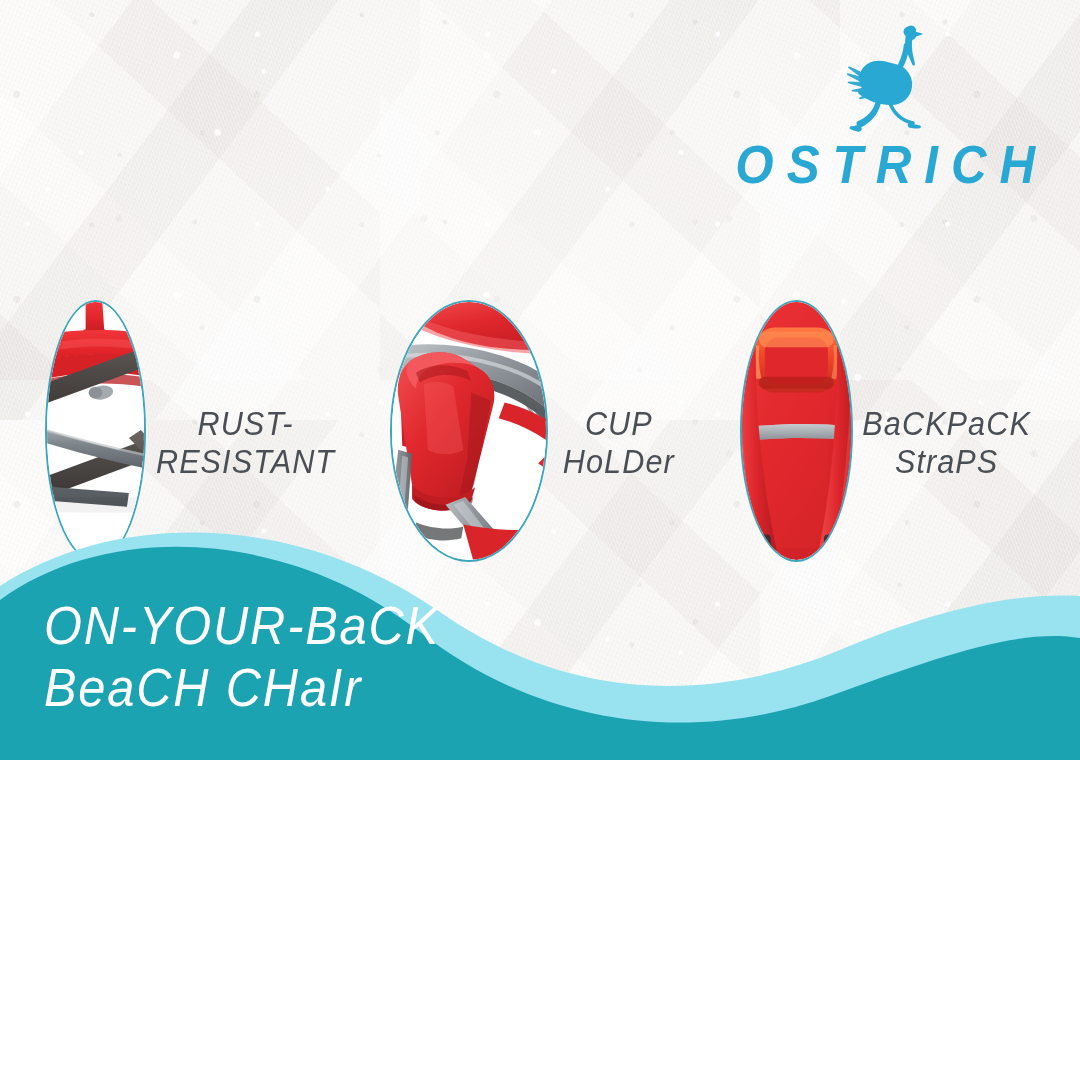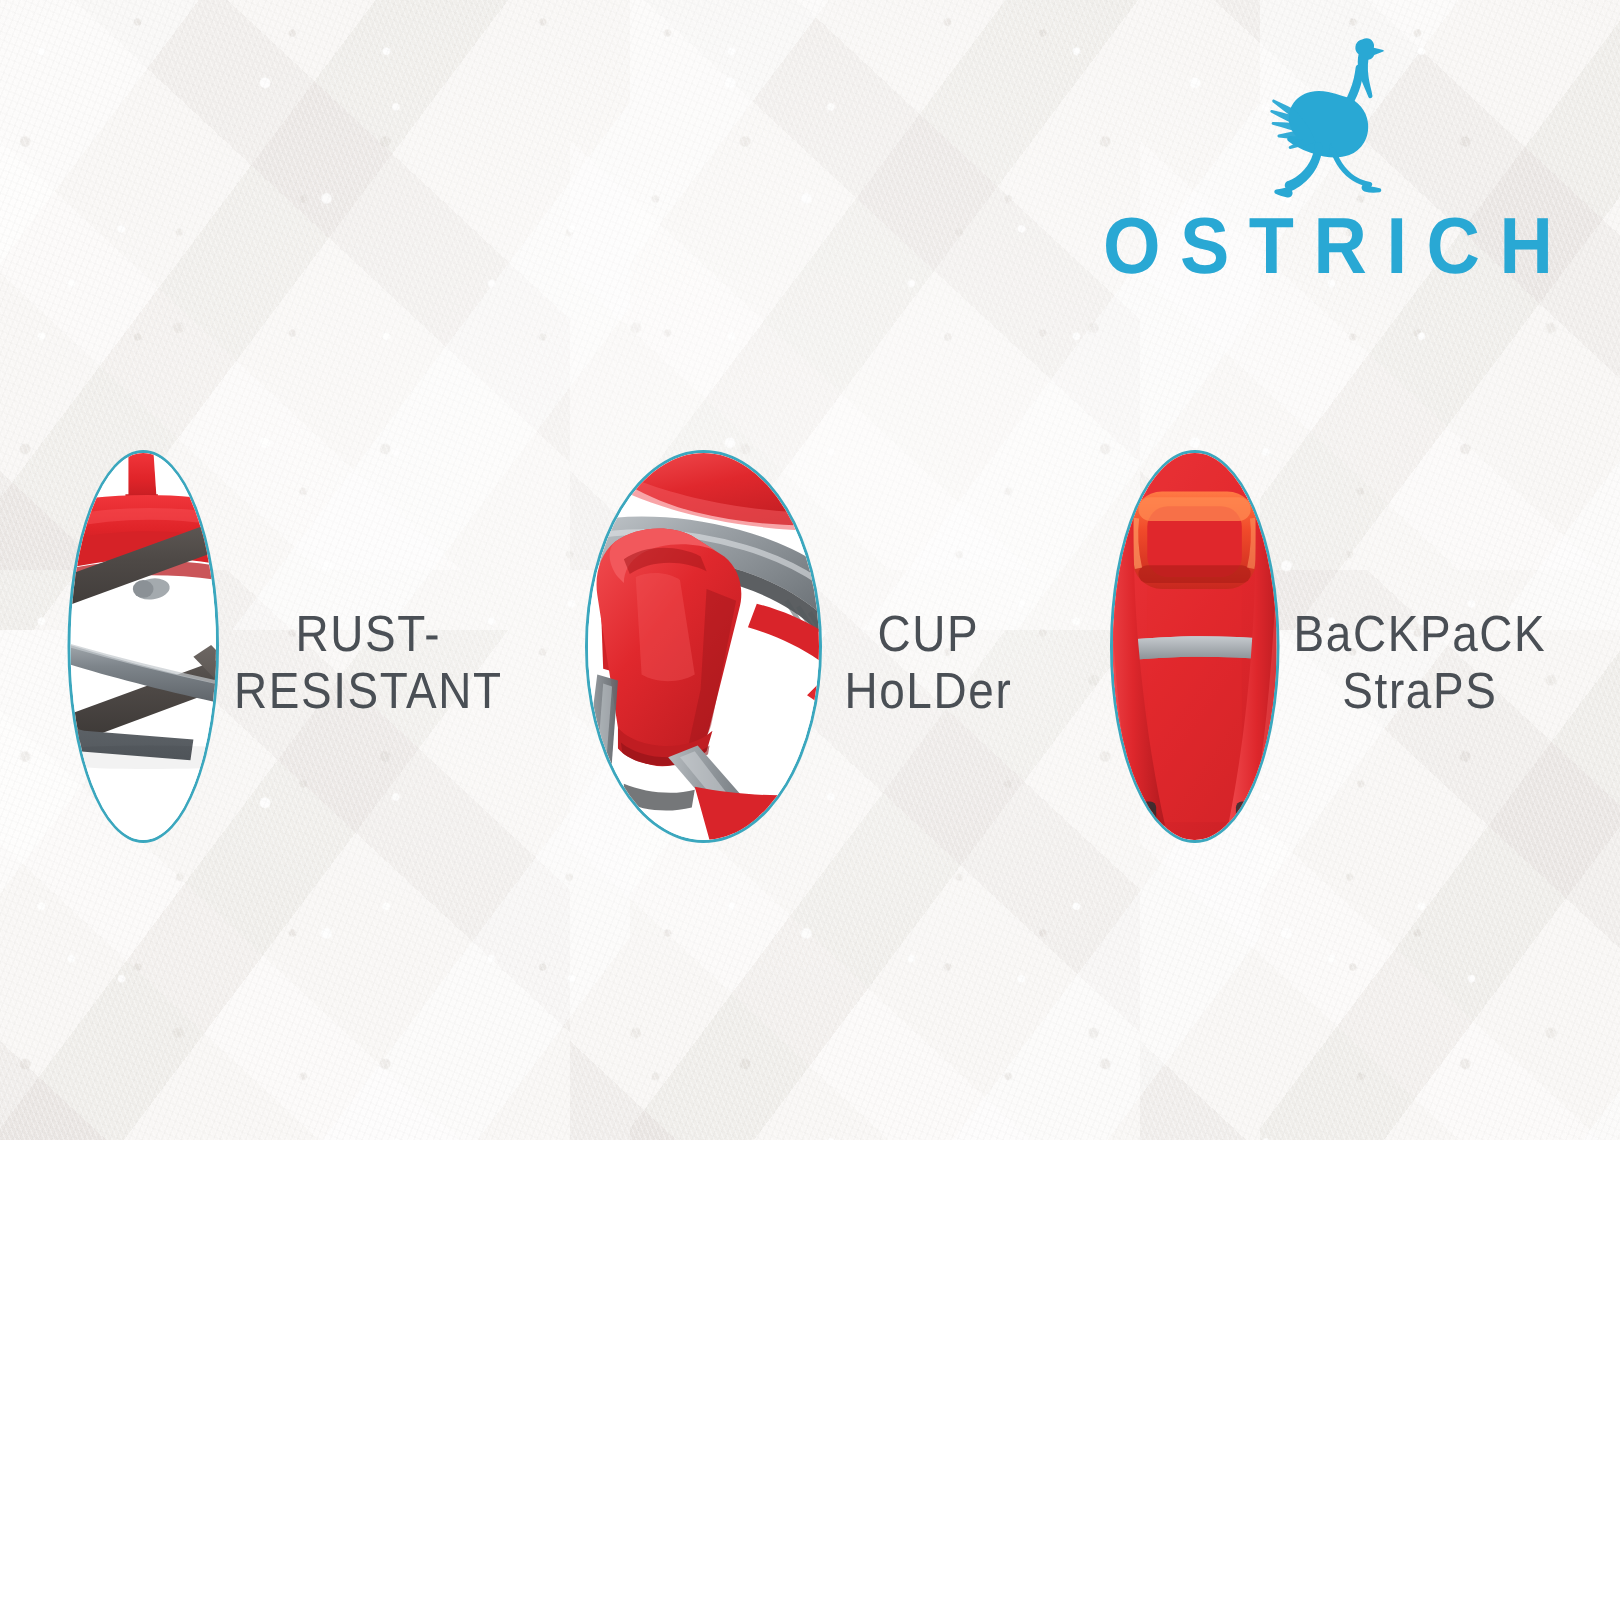--- a/index.html
+++ b/index.html
@@ -10,20 +10,21 @@
   body {
     font-family: "Liberation Sans", sans-serif;
   }
 
   #poster {
     position: relative;
     width: 1080px;
     height: 760px;
     overflow: hidden;
     background-color: #f6f4f1;
+    font-style: italic;
   }
 
   
   .paper-texture {
     position: absolute;
     inset: 0;
     background-color: #f6f4f1;
     background-image:
       radial-gradient(circle at 12% 18%, rgba(255,255,255,0.95) 0 2px, rgba(0,0,0,0) 3px),
       radial-gradient(circle at 34% 7%,  rgba(203,197,190,0.30) 0 2px, rgba(0,0,0,0) 3px),
@@ -424,14 +425,32 @@
             <ellipse cx="156" cy="256" rx="12" ry="7" fill="#2a2c2e" opacity="0.8"></ellipse>
           </g>
         </svg>
       </div>
       <div class="feature-label">BaCKPaCK
 StraPS</div>
     </div>
 
   </div>
 
+  <div class="wave-banner">
+    <svg viewBox="0 0 1080 260" xmlns="http://www.w3.org/2000/svg">
+
+      <path d="M0 86
+               C 120 8, 300 14, 440 112
+               C 560 196, 700 208, 840 150
+               C 930 112, 1010 92, 1080 96
+               L1080 260 L0 260 Z" fill="#99E3F0"></path>
+
+      <path d="M0 100
+               C 110 20, 290 30, 420 132
+               C 540 226, 690 246, 830 196
+               C 940 156, 1020 128, 1080 138
+               L1080 260 L0 260 Z" fill="#1CA3B2"></path>
+    </svg>
+    <div class="banner-text">ON-YOUR-BaCK
+BeaCH CHaIr</div>
+  </div>
 
 </div>
 
 </body></html>

